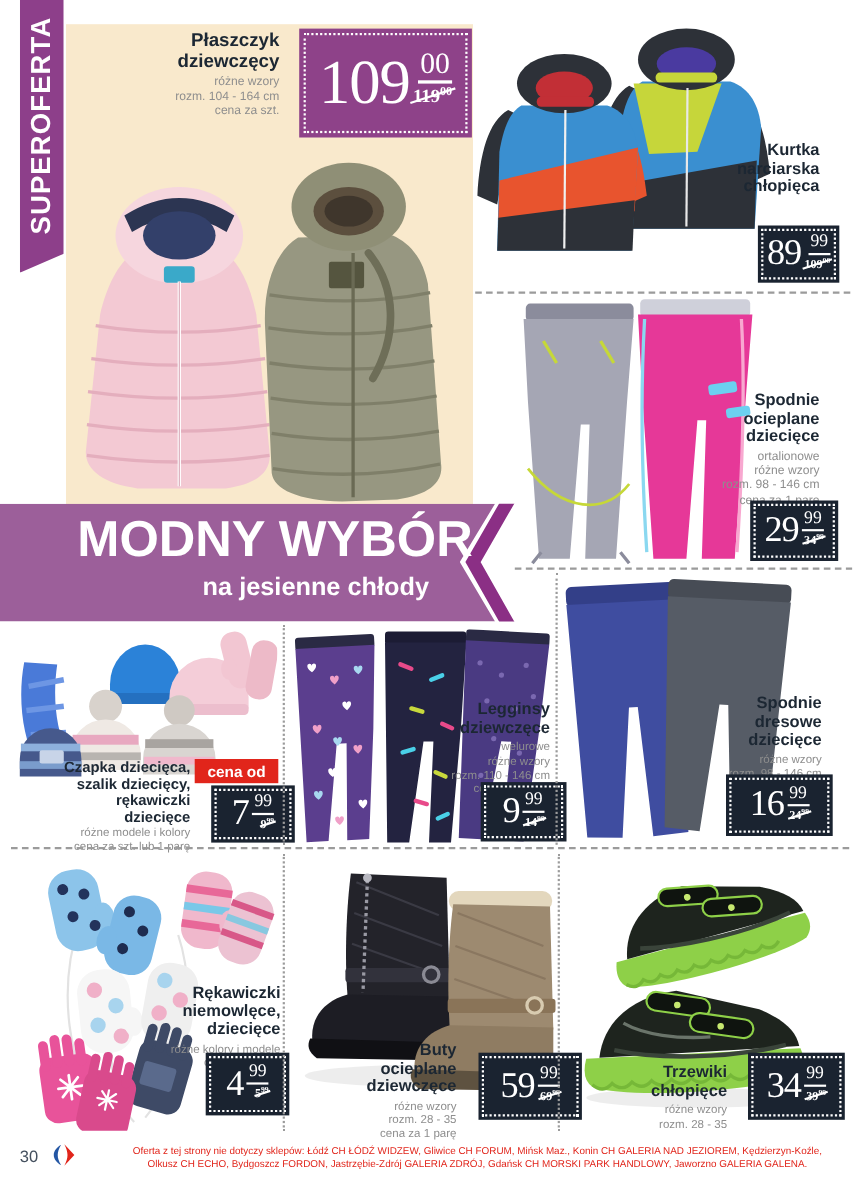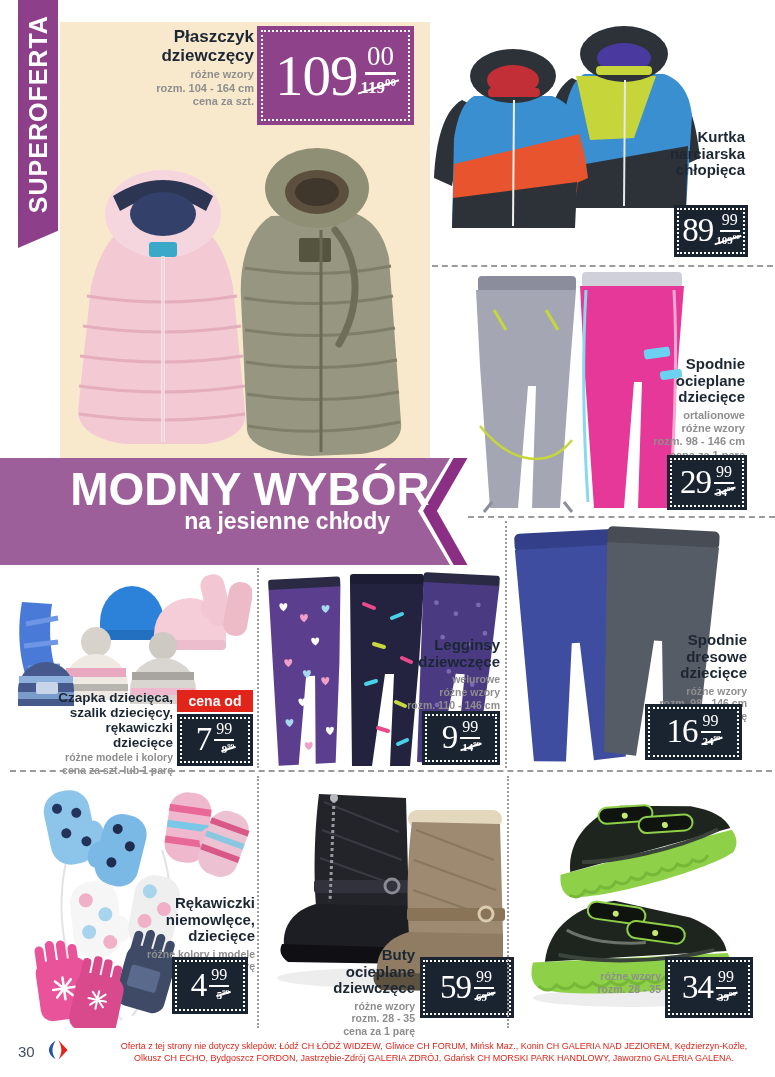--- a/index.html
+++ b/index.html
@@ -14,24 +14,24 @@
                display:flex;align-items:center;justify-content:center;
                writing-mode:vertical-rl;transform:rotate(180deg);
                color:#fff;font-weight:bold;font-size:25px;letter-spacing:1px;}
 
   .beige{position:absolute;left:60px;top:22px;width:370px;height:438px;background:#f9e9cc;}
 
   
   .ptext{position:absolute;text-align:right;}
   .ptitle div{font-weight:bold;color:#1c2733;line-height:1.1;}
   .pdetails{margin-top:3px;}
-  .pdetails div{color:#8e8e8e;font-size:11px;line-height:1.22;font-weight:bold;}
+  .pdetails div{color:#8e8e8e;font-size:11px;line-height:1.22;}
 
   
-  .pricebox{position:absolute;background:#1a2330;padding:3px;box-sizing:border-box;}
+  .pricebox{position:absolute;background:#1a2330;padding:3px;box-sizing:border-box;margin-left:15px;}
   .pricebox.purple{background:#8e4289;padding:4px;}
   .pb-inner{width:100%;height:100%;box-sizing:border-box;border:2px dotted #ffffff;
             display:flex;align-items:center;justify-content:center;
             color:#fff;font-family:"Liberation Serif",serif;}
   .pz{font-size:33px;line-height:.9;letter-spacing:-1px;}
   .pcol{display:flex;flex-direction:column;align-items:flex-end;margin-left:3px;margin-top:-4px;}
   .pg{font-size:16px;line-height:1;padding:0 2px 2px 2px;border-bottom:2px solid #fff;}
   .old{position:relative;font-size:11px;font-weight:bold;white-space:nowrap;margin-top:1px;}
   .old sup{font-size:7px;}
   .old:after{content:"";position:absolute;left:-10%;right:-10%;top:46%;
@@ -212,21 +212,21 @@
         <span class="old"><span>34</span><sup>99</sup></span>
       </span>
     </div>
   </div>
 
   <svg class="abs" style="left:0;top:458px" width="470" height="107" viewBox="0 0 470 107">
     <polygon points="0,0 450,0 418,53 450,107 0,107" fill="#9c5f9a"></polygon>
     <polyline points="464,-6 430,53 464,113" stroke="#8b2f85" stroke-width="12" fill="none"></polyline>
   </svg>
   <div class="banner-title" style="left:30px;top:466px;width:440px">MODNY WYBÓR</div>
-  <div class="banner-sub" style="left:30px;top:508px;width:360px">na jesienne chłody</div>
+  <div class="banner-sub" style="left:30px;top:520px;width:360px">na jesienne chłody</div>
   <div class="hdash" style="left:468px;top:516px;width:307px"></div>
 
   <svg class="abs" style="left:12px;top:572px" width="240" height="145" viewBox="0 0 240 145">
     <path d="M10,30 C4,62 8,98 22,124 L50,114 C38,90 36,60 40,32 Z" fill="#4a7ad8"></path>
     <path d="M14,52 l32,-6 M12,74 l34,-4 M16,96 l32,-2" stroke="#6d96e4" stroke-width="5"></path>
     <g transform="translate(88,4)">
       <path d="M0,46 a32,36 0 0 1 64,0 l0,12 -64,0 Z" fill="#2b82d8"></path>
       <rect x="0" y="54" width="64" height="10" rx="4" fill="#2470c0"></rect>
     </g>
     <g transform="translate(142,14)">
@@ -567,20 +567,24 @@
       <path d="M18,70 C24,36 54,16 92,14 L166,36 C188,47 198,58 200,72 Z" fill="#1e241e"></path>
       <rect x="64" y="18" width="58" height="17" rx="8.5" fill="#0f140f" stroke="#8ed048" stroke-width="2" transform="rotate(12 93 26)"></rect>
       <rect x="102" y="40" width="58" height="17" rx="8.5" fill="#0f140f" stroke="#8ed048" stroke-width="2" transform="rotate(12 131 48)"></rect>
       <circle cx="92" cy="27" r="3" fill="#c6e870"></circle>
         <circle cx="130" cy="49" r="3" fill="#c6e870"></circle>
       <path d="M32,64 C66,74 132,80 188,70" stroke="#3a443a" stroke-width="4" fill="none"></path>
       <path d="M42,40 C60,52 90,58 120,58" stroke="#6a746a" stroke-width="3" fill="none"></path>
     </g>
   </svg>
   <div class="ptext" style="left:543px;top:967px;width:118px">
+    <div class="ptitle" style="font-size:15px">
+      <div>Trzewiki</div>
+      <div>chłopięce</div>
+    </div>
     <div class="pdetails">
       <div style="font-size:10.5px">różne wzory</div>
       <div style="font-size:10.5px">rozm. 28 - 35</div>
     </div>
   </div>
   <div class="pricebox" style="left:665px;top:957px;width:88px;height:61px">
     <div class="pb-inner">
       <span class="pz">34</span>
       <span class="pcol">
         <span class="pg">99</span>

